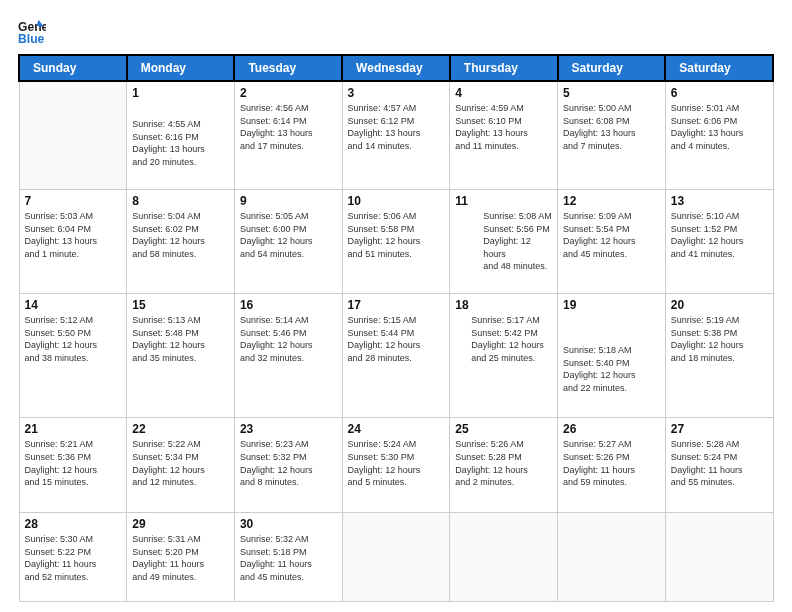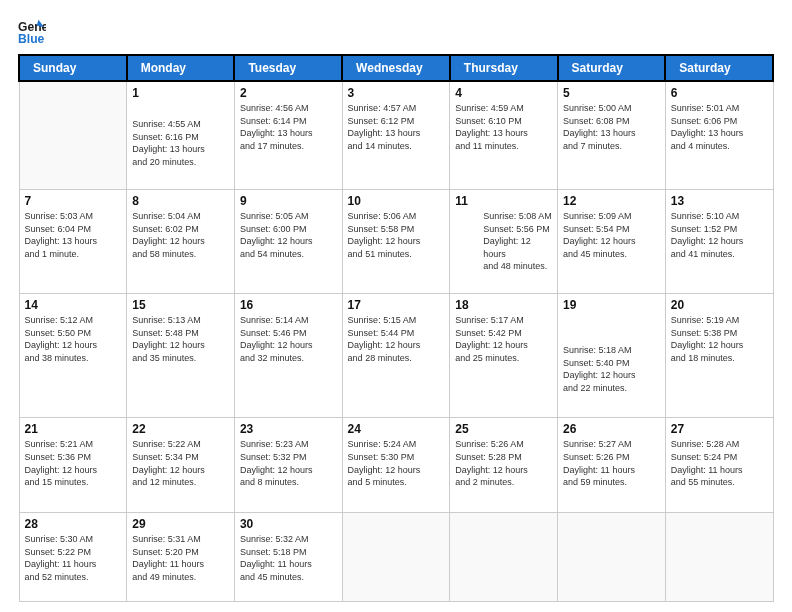--- a/index.html
+++ b/index.html
@@ -239,21 +239,21 @@
           </td>
           <td>
             <span class="day-number">17</span>
             <div class="cell-info" style="white-space: pre-line;">Sunrise: 5:15 AM
 Sunset: 5:44 PM
 Daylight: 12 hours
 and 28 minutes.</div>
           </td>
           <td>
             <span class="day-number">18</span>
-            <div class="cell-info" style="white-space: pre-line;">Sunrise: 5:17 AM
+            <div class="cell-info" style="white-space: pre-line; margin-left: 16px;">Sunrise: 5:17 AM
 Sunset: 5:42 PM
 Daylight: 12 hours
 and 25 minutes.</div>
           </td>
           <td>
             <span class="day-number">19</span>
             <div class="cell-info" style="white-space: pre-line; margin-top: 32px;">Sunrise: 5:18 AM
 Sunset: 5:40 PM
 Daylight: 12 hours
 and 22 minutes.</div>

